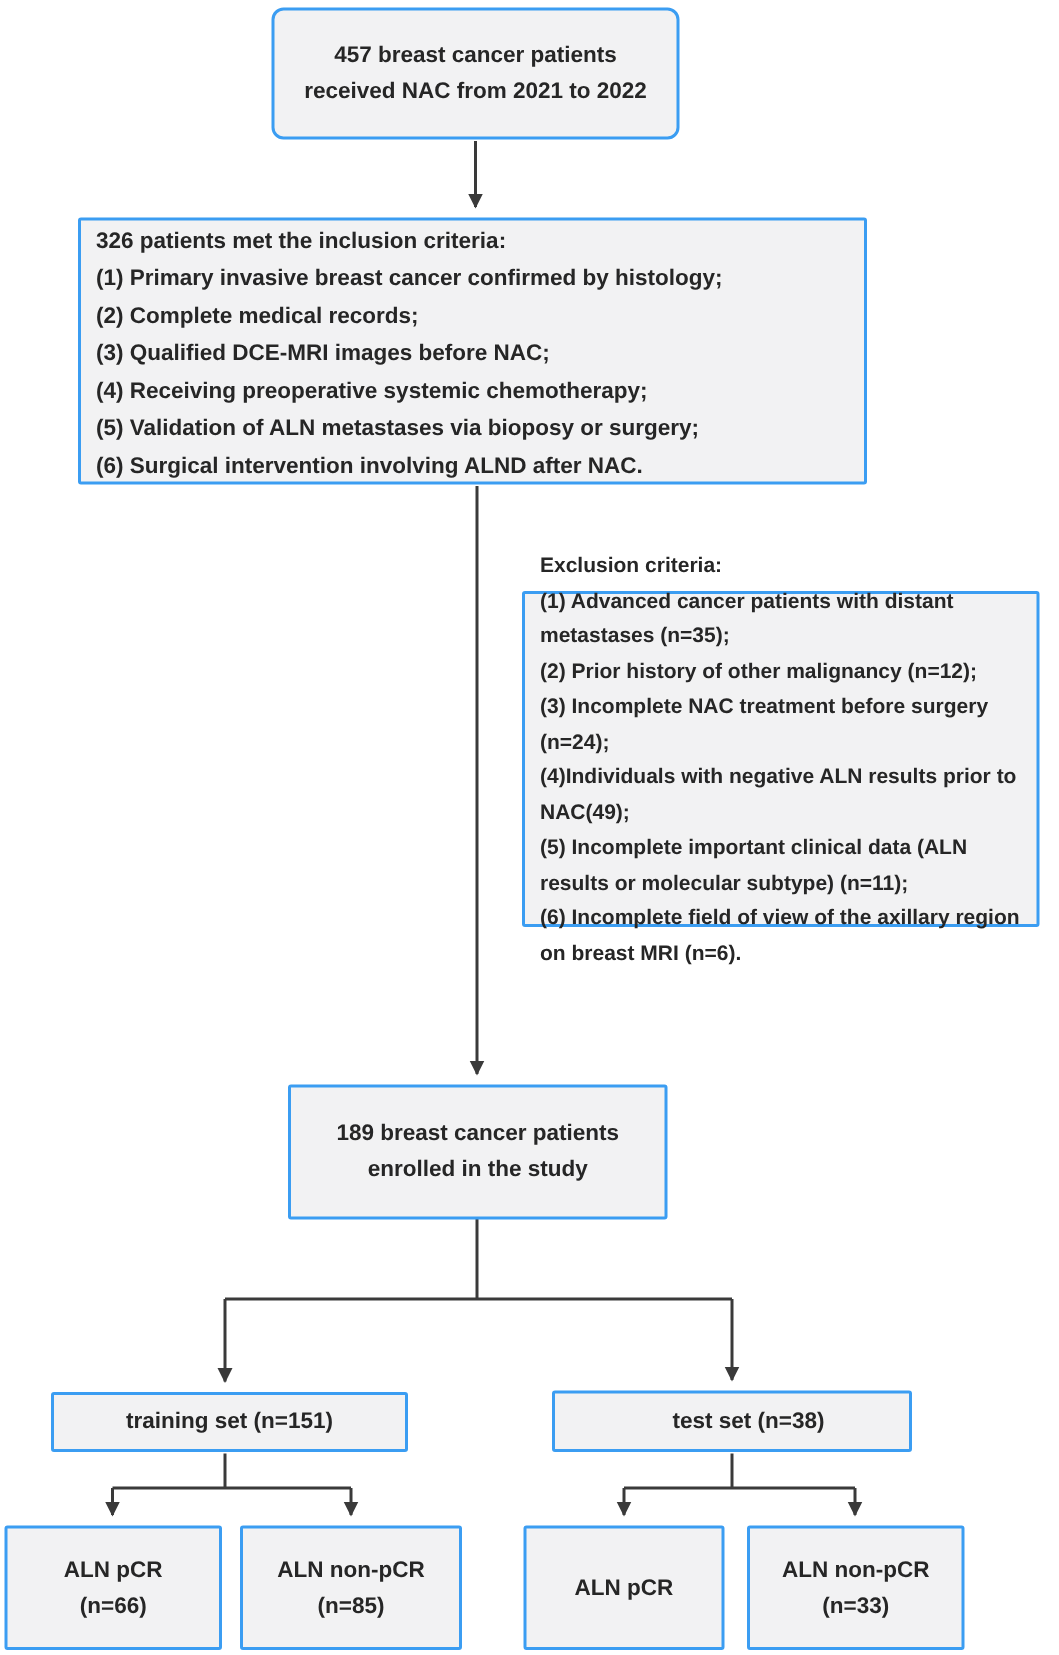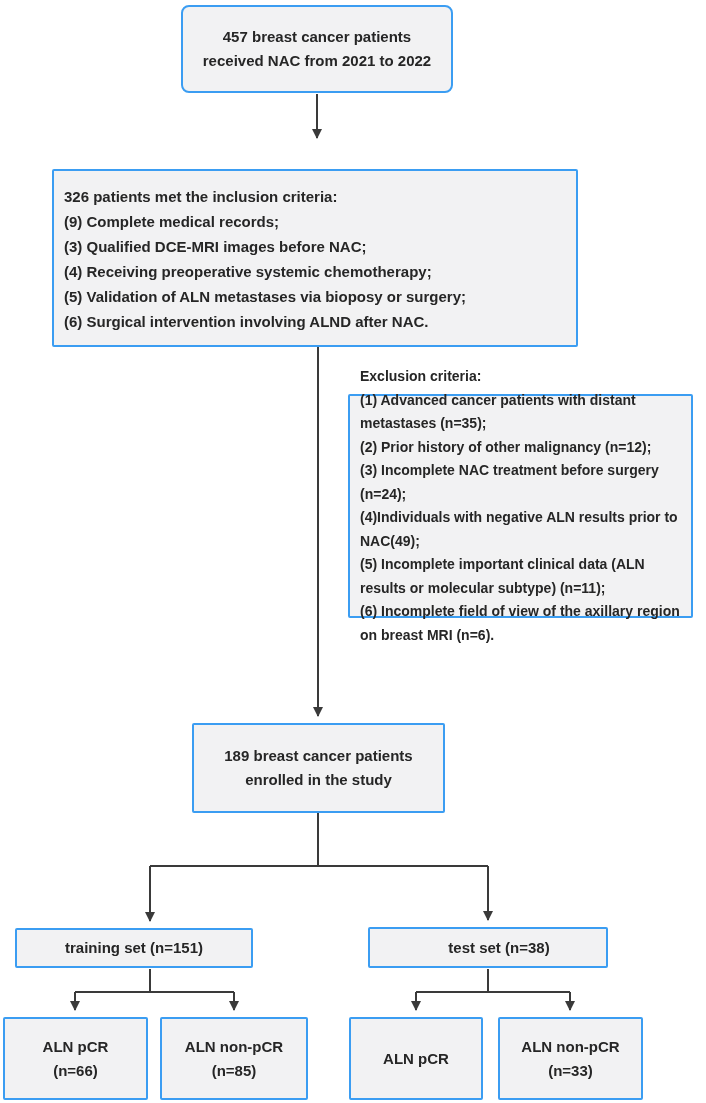--- a/index.html
+++ b/index.html
@@ -29,28 +29,28 @@
     border:2px solid var(--box-border);
     border-radius:2px;
     display:flex;
     flex-direction:column;
     justify-content:center;
   }
   .box.rounded{border-radius:8px;}
   .box .line{white-space:pre-wrap;}
   .center-text{text-align:center;font-size:15px;line-height:24px;}
   .list-text{text-align:left;}
-  .incl{font-size:15px;line-height:25px;padding:4px 10px 2px 10px;margin-top:24px;}
+  .incl{font-size:15px;line-height:25px;padding:4px 10px 2px 10px;}
   .excl{font-size:14px;line-height:23.5px;padding:2px 8px 2px 10px;}
   
   #node-total       {left:181px;top:5px;   width:272px;height:88px;}
   #node-inclusion   {left:52px; top:145px; width:526px;height:178px;}
   #node-exclusion   {left:348px;top:394px; width:345px;height:224px;}
   #node-enrolled    {left:192px;top:723px; width:253px;height:90px;}
-  #node-training    {left:15px; top:928px; width:238px;height:40px;}
+  #node-training    {left:34px; top:928px; width:238px;height:40px;}
   #node-test        {left:368px;top:927px; width:240px;height:41px;padding-left:22px;}
   #node-train-pcr   {left:3px;  top:1017px;width:145px;height:83px;}
   #node-train-nonpcr{left:160px;top:1017px;width:148px;height:83px;}
   #node-test-pcr    {left:349px;top:1017px;width:134px;height:83px;}
   #node-test-nonpcr {left:498px;top:1017px;width:145px;height:83px;}
 </style>
 </head>
 <body>
 
 <div class="canvas">
@@ -82,21 +82,22 @@
     <path d="M570,992 V1010" marker-end="url(#arrow)"></path>
   </svg>
 
   <div class="box rounded center-text" id="node-total">
     <div class="line">457 breast cancer patients</div>
     <div class="line">received NAC from 2021 to 2022</div>
   </div>
 
   <div class="box list-text incl" id="node-inclusion">
     <div class="line">326 patients met the inclusion criteria:</div>
-    <div class="line">(9) Complete medical records;</div>
+    <div class="line">(1) Primary invasive breast cancer confirmed by histology;</div>
+    <div class="line">(2) Complete medical records;</div>
     <div class="line">(3) Qualified DCE-MRI images before NAC;</div>
     <div class="line">(4) Receiving preoperative systemic chemotherapy;</div>
     <div class="line">(5) Validation of ALN metastases via bioposy or surgery;</div>
     <div class="line">(6) Surgical intervention involving ALND after NAC.</div>
   </div>
 
   <div class="box list-text excl" id="node-exclusion">
     <div class="line">Exclusion criteria:</div>
     <div class="line">(1) Advanced cancer patients with distant metastases (n=35);</div>
     <div class="line">(2) Prior history of other malignancy (n=12);</div>

